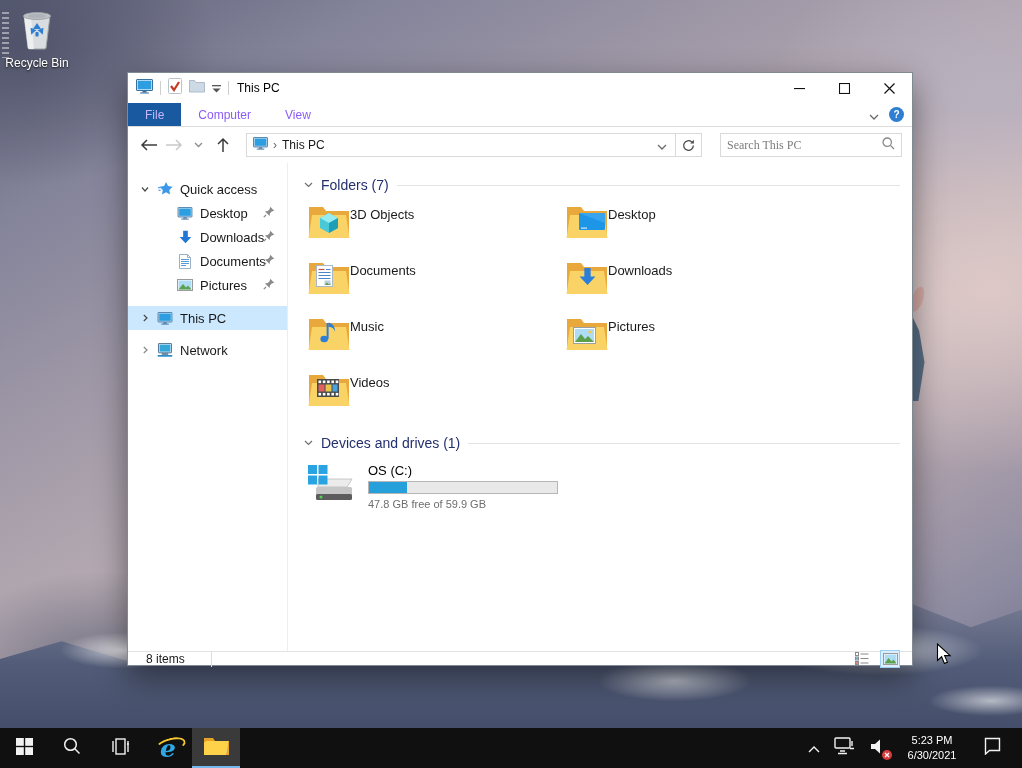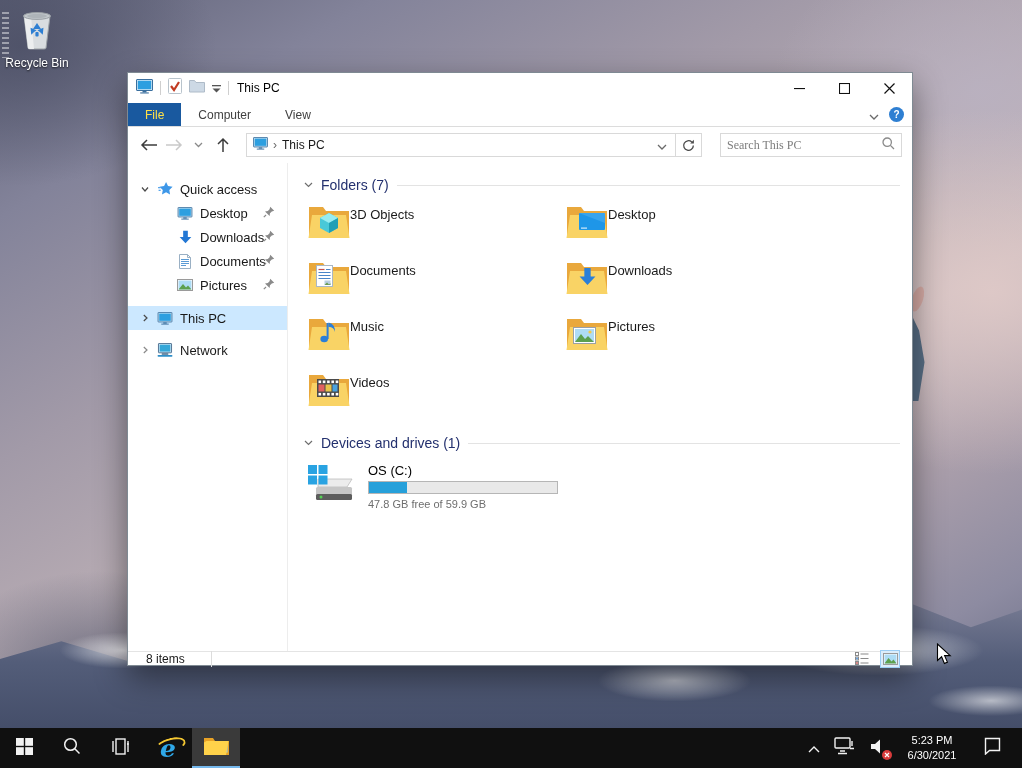--- a/index.html
+++ b/index.html
@@ -40,22 +40,22 @@
   .xwin { position:absolute; left:127px; top:72px; width:786px; height:594px; background:#fff;
     border:1px solid #7f8a93; box-shadow:0 12px 30px rgba(0,0,0,.45); display:flex; flex-direction:column; }
   .titlebar { height:30px; display:flex; align-items:center; background:#fff; }
   .qat { display:flex; align-items:center; gap:7px; padding-left:8px; }
   .tdiv { width:1px; height:14px; background:#cfcfcf; }
   .wtitle { font-size:12px; color:#000; margin-left:8px; }
   .wctrls { margin-left:auto; display:flex; height:100%; }
   .wbtn { width:45px; height:100%; display:flex; align-items:center; justify-content:center; }
 
   .tabsrow { height:24px; display:flex; align-items:stretch; border-bottom:1px solid #dcdcdc; position:relative; }
-  .ftab { padding:0 17px; font-size:12px; display:flex; align-items:center; color:#404040; }
-  .ftab.active { background:#19599f; color:#fde047; }
+  .ftab { padding:0 17px; font-size:12px; display:flex; align-items:center; color:#8b5cf6; }
+  .ftab.active { background:#19599f; color:#c4b5fd; }
   .ribbon-right { position:absolute; right:8px; top:0; height:100%; display:flex; align-items:center; gap:10px; }
   .helpdot { width:15px; height:15px; border-radius:50%; background:#2e7fd2; color:#fff; font-size:10px; font-weight:bold; display:flex; align-items:center; justify-content:center; }
 
   .navrow { height:36px; display:flex; align-items:center; padding:0 10px 0 12px; gap:6px; }
   .navbtn { width:22px; height:22px; display:flex; align-items:center; justify-content:center; }
   .addr { display:flex; align-items:center; height:24px; border:1px solid #d9d9d9; flex:0 0 456px; margin-left:8px; background:#fff; }
   .addr .crumb { display:flex; align-items:center; gap:5px; padding:0 6px; font-size:12px; color:#1a1a1a; flex:1; }
   .addr .sep { color:#6a6a6a; font-size:12px; }
   .addr .achv { padding:0 8px; }
   .addr .refresh { width:26px; height:100%; border-left:1px solid #d9d9d9; display:flex; align-items:center; justify-content:center; }

